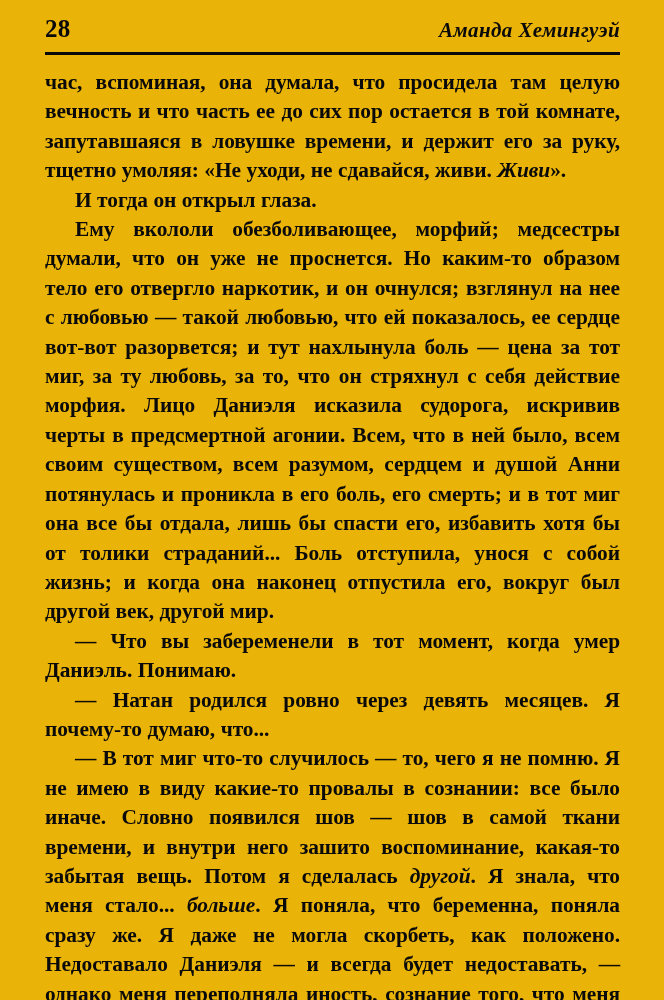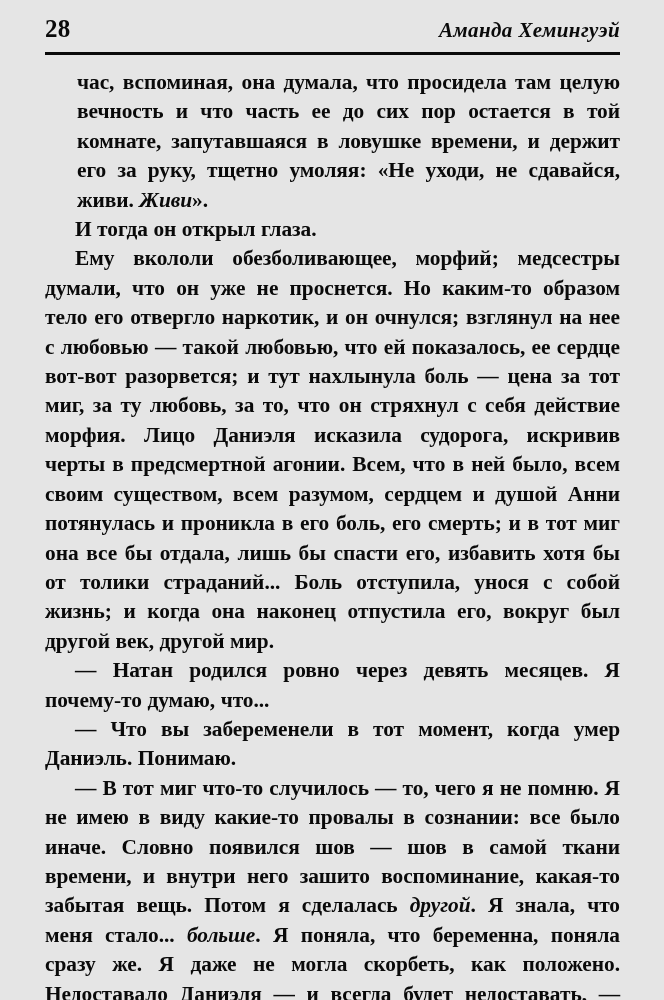--- a/index.html
+++ b/index.html
@@ -4,21 +4,21 @@
 <style>
   html, body {
     margin: 0;
     padding: 0;
     background: #ffffff;
   }
   .page {
     position: relative;
     width: 664px;
     height: 1000px;
-    background: #e5e5e5;
+    background: #eab308;
     overflow: hidden;
     font-family: "Liberation Serif", "DejaVu Serif", serif;
     color: #0a0a0a;
   }
   .running-head {
     position: absolute;
     left: 45px;
     right: 44px;
     top: 16px;
     height: 34px;
@@ -62,21 +62,20 @@
     font-weight: bold;
     letter-spacing: -0.05px;
     word-spacing: 0.2px;
     -webkit-font-smoothing: none;
   }
   p.indent {
     text-indent: 30px;
   }
   p.flush {
     text-indent: 0;
-    margin-left: 32px;
   }
   p.para.lastline-natural {
     text-align-last: left;
   }
   em {
     font-style: italic;
     font-weight: bold;
   }
 </style>
 </head>
@@ -88,18 +87,18 @@
     <span class="folio">28</span>
     <span class="author">Аманда Хемингуэй</span>
   </div>
 
   <div class="head-rule"></div>
 
   <div class="textblock">
     <p class="para flush">час, вспоминая, она думала, что просидела там целую вечность и что часть ее до сих пор остается в той комнате, запутавшаяся в ловушке времени, и держит его за руку, тщетно умоляя: «Не уходи, не сдавайся, живи. <em>Живи</em>».</p>
     <p class="para indent lastline-natural">И тогда он открыл глаза.</p>
     <p class="para indent">Ему вкололи обезболивающее, морфий; медсестры думали, что он уже не проснется. Но каким-то образом тело его отвергло наркотик, и он очнулся; взглянул на нее с любовью — такой любовью, что ей показалось, ее сердце вот-вот разорвется; и тут нахлынула боль — цена за тот миг, за ту любовь, за то, что он стряхнул с себя действие морфия. Лицо Даниэля исказила судорога, искривив черты в предсмертной агонии. Всем, что в ней было, всем своим существом, всем разумом, сердцем и душой Анни потянулась и проникла в его боль, его смерть; и в тот миг она все бы отдала, лишь бы спасти его, избавить хотя бы от толики страданий... Боль отступила, унося с собой жизнь; и когда она наконец отпустила его, вокруг был другой век, другой мир.</p>
+    <p class="para indent">— Что вы забеременели в тот момент, когда умер Даниэль. Понимаю.</p>
     <p class="para indent">— Натан родился ровно через девять месяцев. Я почему-то думаю, что...</p>
-    <p class="para indent">— Что вы забеременели в тот момент, когда умер Даниэль. Понимаю.</p>
     <p class="para indent">— В тот миг что-то случилось — то, чего я не помню. Я не имею в виду какие-то провалы в сознании: все было иначе. Словно появился шов — шов в самой ткани времени, и внутри него зашито воспоминание, какая-то забытая вещь. Потом я сделалась <em>другой</em>. Я знала, что меня стало... <em>больше</em>. Я поняла, что беременна, поняла сразу же. Я даже не могла скорбеть, как положено. Недоставало Даниэля — и всегда будет недоставать, — однако меня переполняла иность, сознание того, что меня вдруг сделалось больше.</p>
   </div>
 
 </div>
 
 </body></html>

